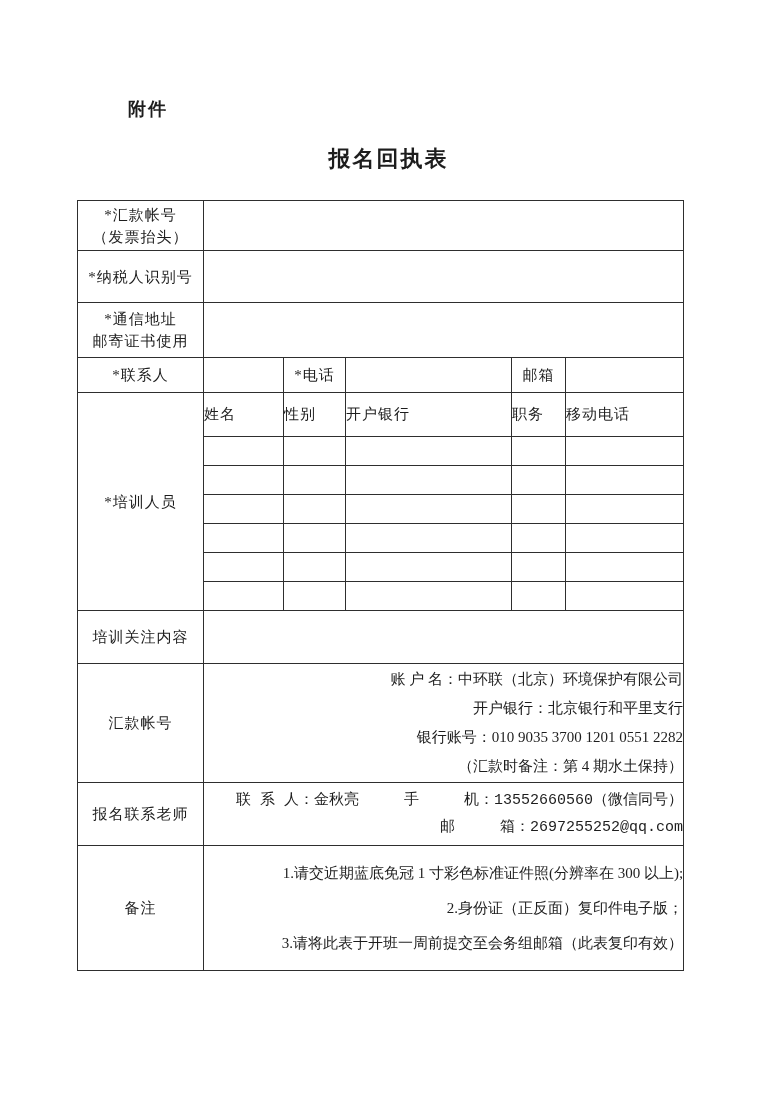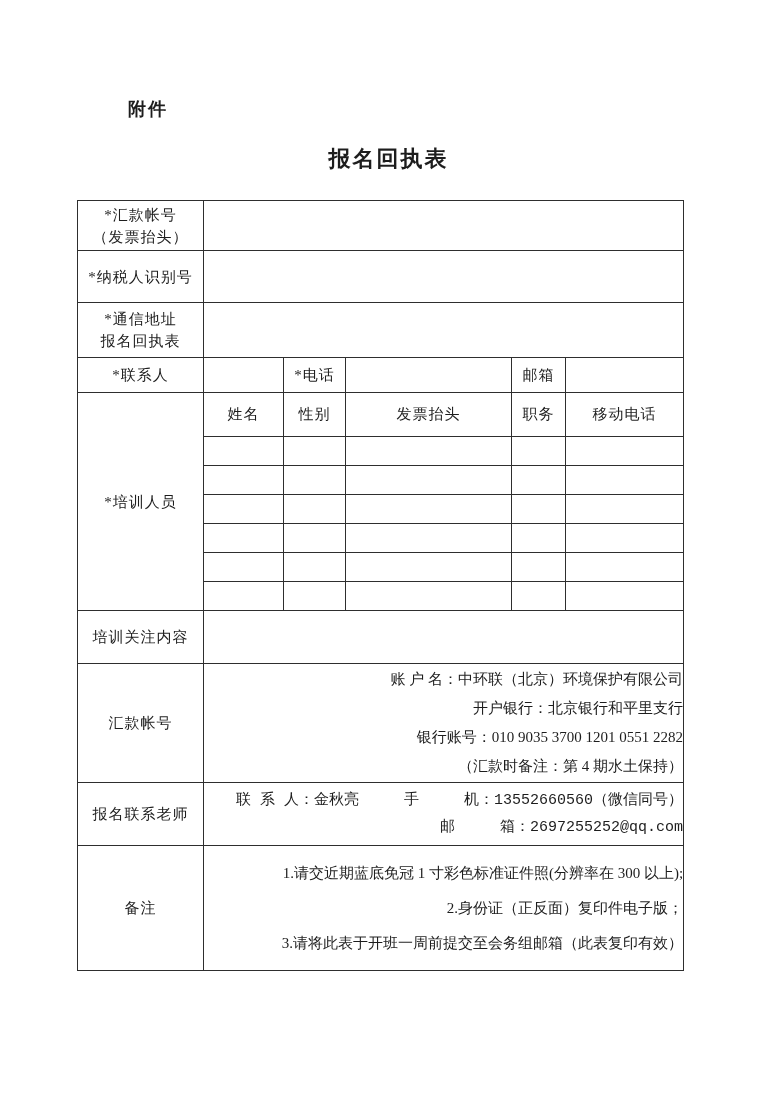--- a/index.html
+++ b/index.html
@@ -44,21 +44,20 @@
     vertical-align: middle;
     overflow: hidden;
   }
   td.lbl {
     text-align: center;
     white-space: pre-line;
     line-height: 22px;
     letter-spacing: 1px;
   }
   td.hdr {
-    text-align: center;
     letter-spacing: 1px;
   }
   td.content {
     padding-left: 12px;
     text-align: right;
   }
   .remit .line   { line-height: 29px; }
   .regc  .line   { line-height: 27px; font-family: Liberation Mono, monospace; }
   .notes .line   { line-height: 35px; }
   tr.r1  { height: 50px; }
@@ -97,38 +96,38 @@
       <td colspan="5"></td>
     </tr>
 
     <tr class="r2">
       <td class="lbl">*纳税人识别号</td>
       <td colspan="5"></td>
     </tr>
 
     <tr class="r3">
       <td class="lbl">*通信地址
-报名回执表</td>
+邮寄证书使用</td>
       <td colspan="5"></td>
     </tr>
 
     <tr class="r4">
       <td class="lbl">*联系人</td>
       <td></td>
       <td class="lbl">*电话</td>
       <td></td>
       <td class="lbl">邮箱</td>
       <td></td>
     </tr>
 
     <tr class="r5">
       <td class="lbl" rowspan="7">*培训人员</td>
       <td class="hdr">姓名</td>
       <td class="hdr">性别</td>
-      <td class="hdr">发票抬头</td>
+      <td class="hdr">开户银行</td>
       <td class="hdr">职务</td>
       <td class="hdr">移动电话</td>
     </tr>
     <tr class="re">
       <td></td>
           <td></td>
           <td></td>
           <td></td>
           <td></td>
     </tr>

